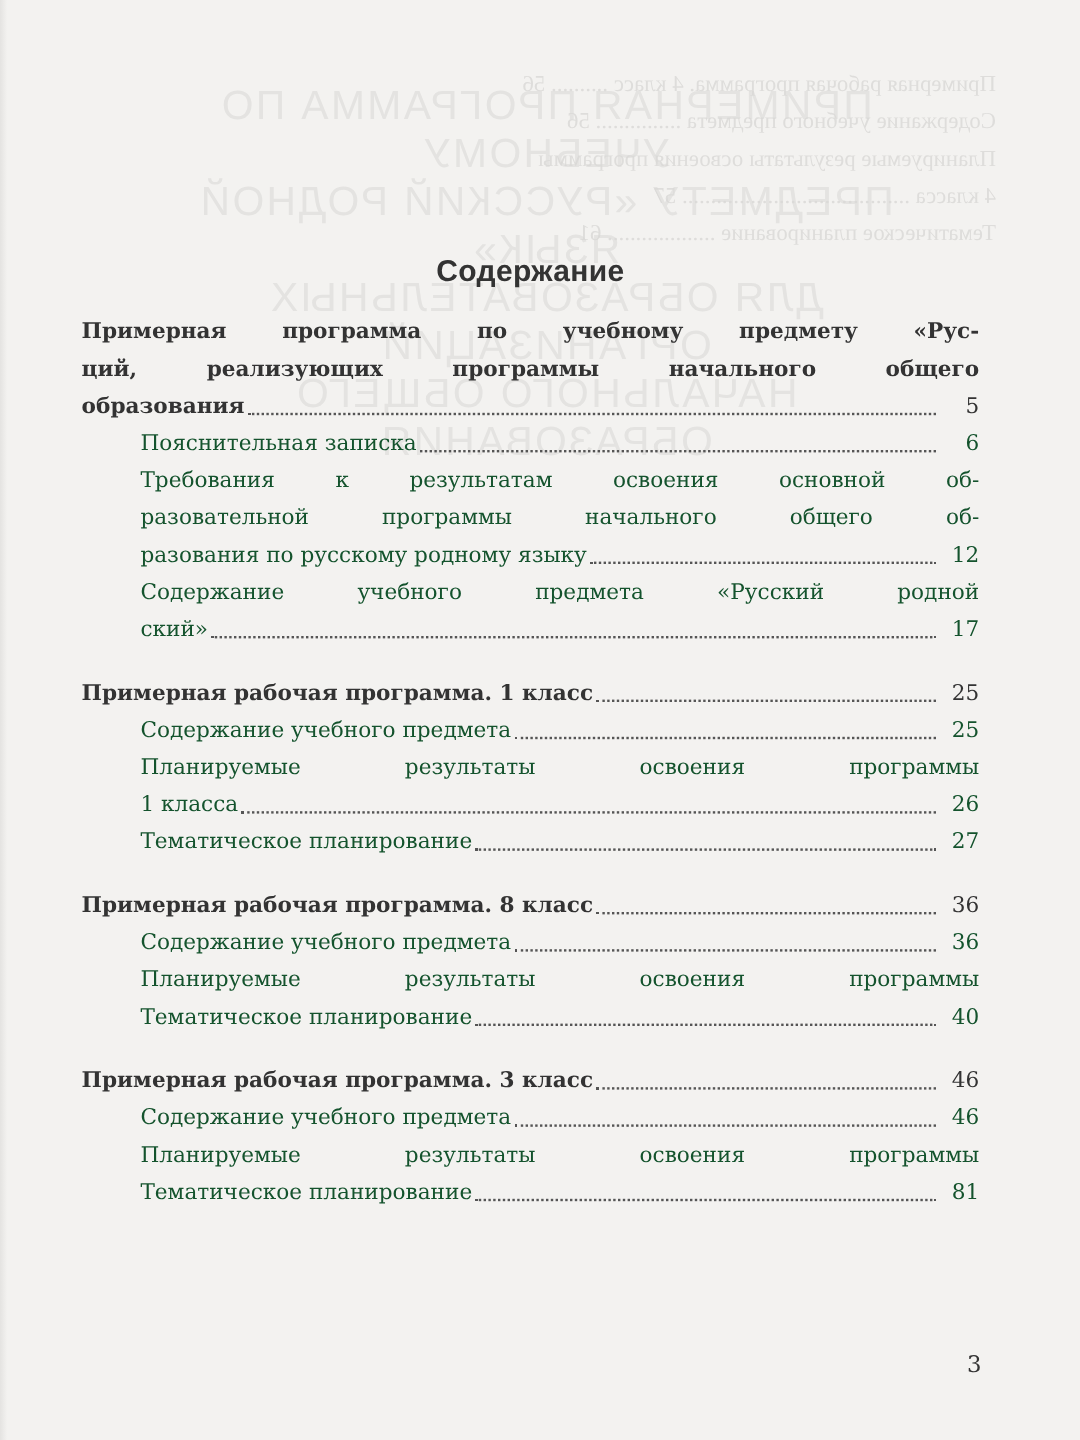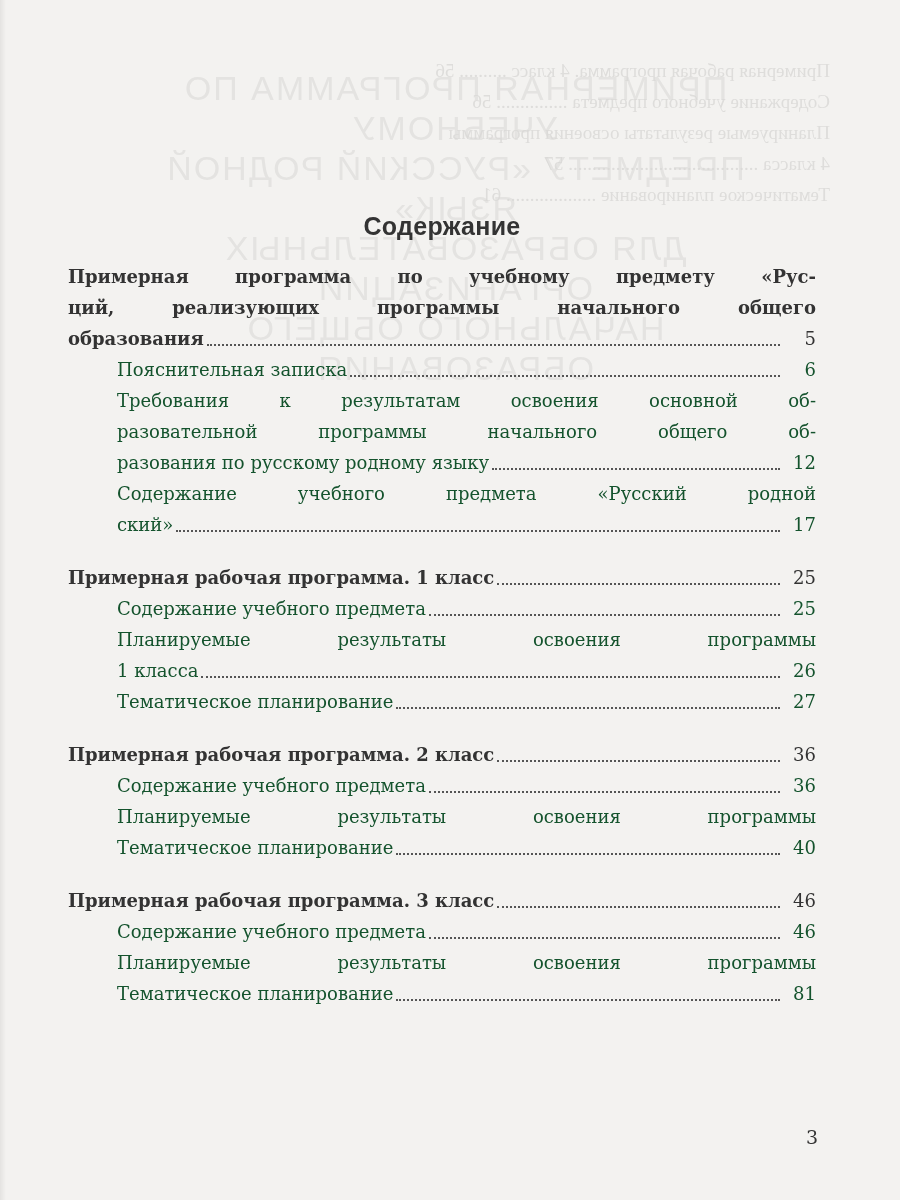--- a/index.html
+++ b/index.html
@@ -142,21 +142,21 @@
           <span class="page">26</span>
         </div>
         <div class="entry sub">
           <span class="text">Тематическое планирование</span>
           <span class="leader"></span>
           <span class="page">27</span>
         </div>
       </div>
       <div class="section">
         <div class="entry main">
-          <span class="text">Примерная рабочая программа. 2 класс</span>
+          <span class="text">Примерная рабочая программа. 8 класс</span>
           <span class="leader"></span>
           <span class="page">36</span>
         </div>
         <div class="entry sub">
           <span class="text">Содержание учебного предмета</span>
           <span class="leader"></span>
           <span class="page">36</span>
         </div>
         <div class="entry sub">
           <span class="line-full" style="flex: 1 1 auto;">Планируемые результаты освоения программы</span>

